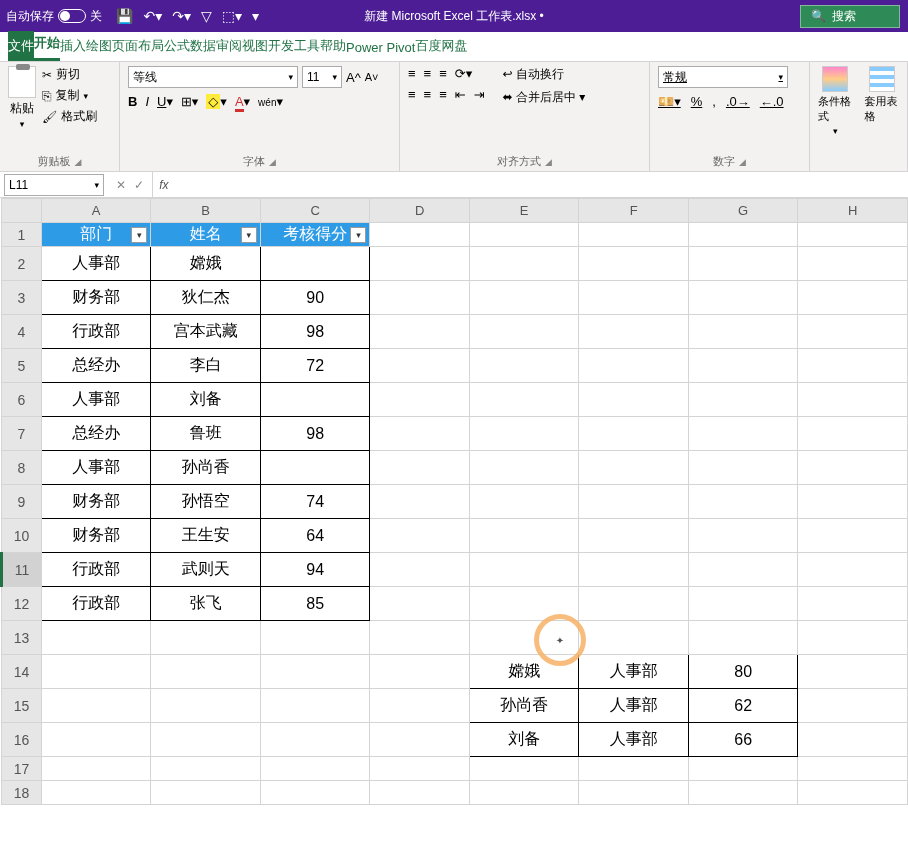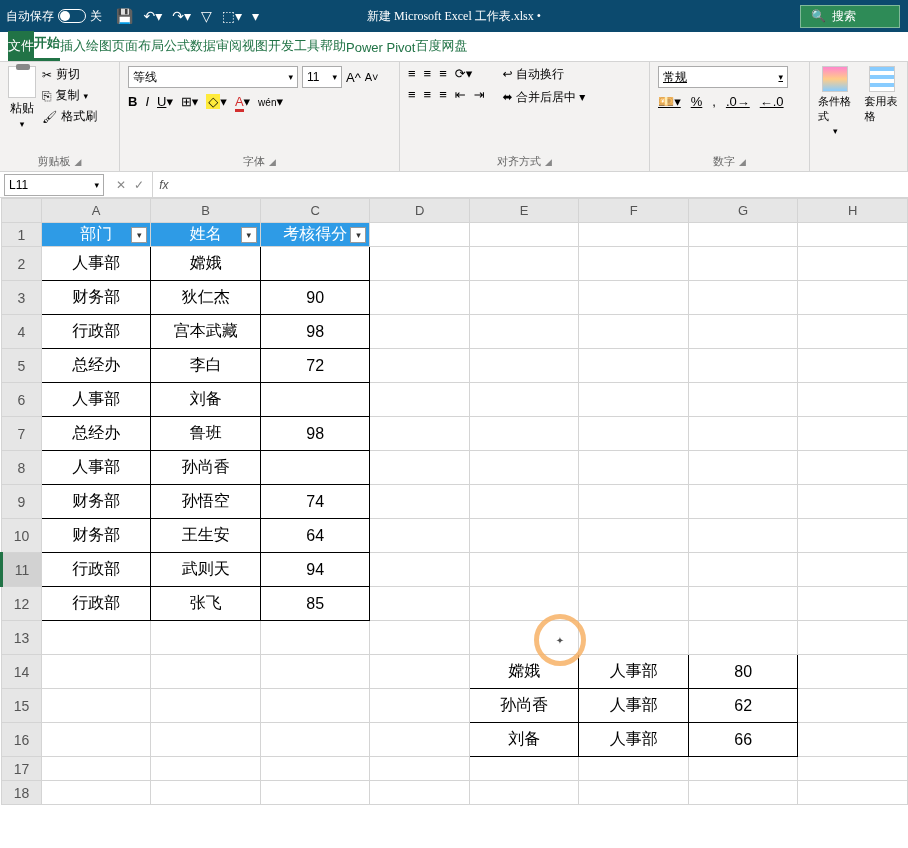--- a/index.html
+++ b/index.html
@@ -1,25 +1,25 @@
 <!DOCTYPE html>
 <html><head>
 <meta charset="utf-8">
 <style>
 * { box-sizing: border-box; margin: 0; padding: 0; font-family: "Microsoft YaHei", "SimSun", sans-serif; }
 body { background: #fff; width: 908px; height: 848px; overflow: hidden; position: relative; }
 
 
-.titlebar { height: 28px; background: #0c4a6e; color: #fff; display: flex; align-items: center; padding: 16px 6px; font-size: 12px; }
+.titlebar { height: 28px; background: #4c1d95; color: #fff; display: flex; align-items: center; padding: 16px 6px; font-size: 12px; }
 .titlebar .autosave { display: flex; align-items: center; gap: 4px; margin-right: 8px; }
 .titlebar .toggle { width: 28px; height: 14px; border: 1px solid #fff; border-radius: 7px; position: relative; }
 .titlebar .toggle::after { content: ""; position: absolute; left: 1px; top: 1px; width: 10px; height: 10px; background: #fff; border-radius: 50%; }
 .titlebar .qat { display: flex; align-items: center; gap: 10px; margin-left: 6px; }
 .titlebar .qat span { font-size: 14px; cursor: pointer; }
-.titlebar .filename { position: absolute; left: 50%; transform: translateX(-50%); font-size: 12px; font-family: Liberation Serif, serif; }
+.titlebar .filename { position: absolute; left: 50%; transform: translateX(-50%); font-size: 12px; }
 .titlebar .search { position: absolute; right: 8px; display: flex; align-items: center; gap: 6px; background: #2e8b57; padding: 2px 10px; border: 1px solid rgba(255,255,255,0.4); font-size: 12px; width: 100px; }
 
 
 .tabs { height: 30px; background: #fff; border-bottom: 1px solid #d4d4d4; display: flex; align-items: flex-end; padding: 0 8px; }
 .tabs .tab { padding: 6px 0; font-size: 13px; color: #217346; cursor: pointer; }
 .tabs .tab.file { background: #217346; color: #fff; }
 .tabs .tab.active { border-bottom: 3px solid #217346; color: #217346; font-weight: bold; }
 
 
 .ribbon { height: 110px; background: #f3f2f1; display: flex; border-bottom: 1px solid #d4d4d4; }

